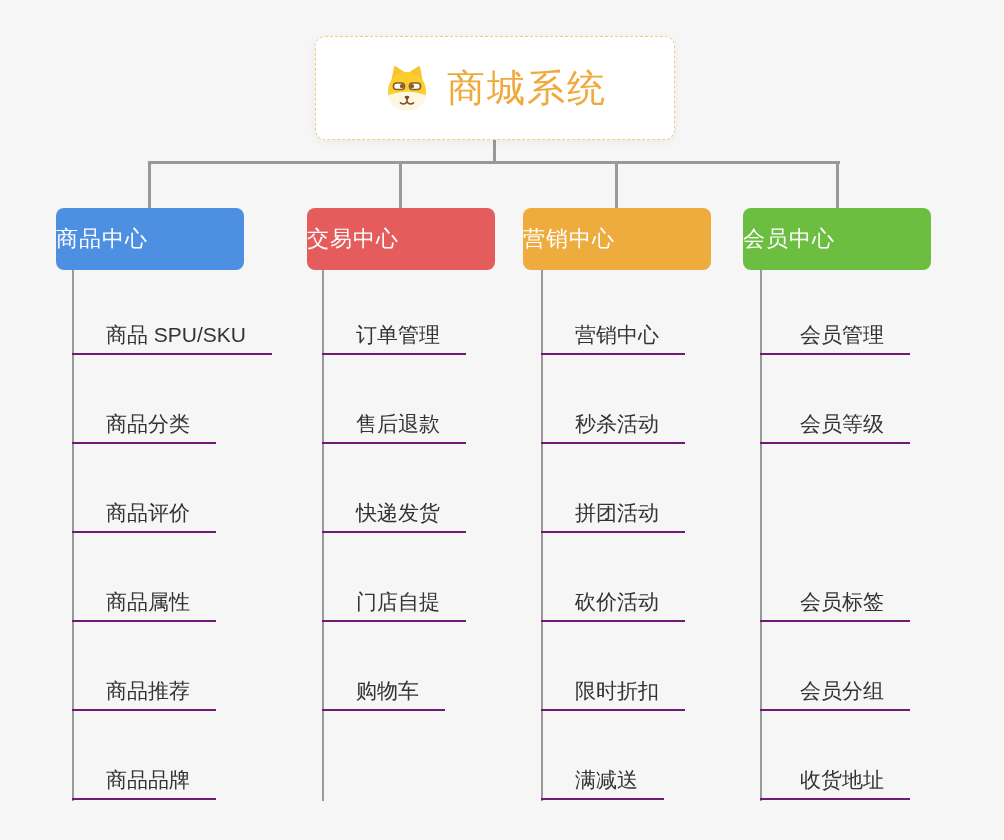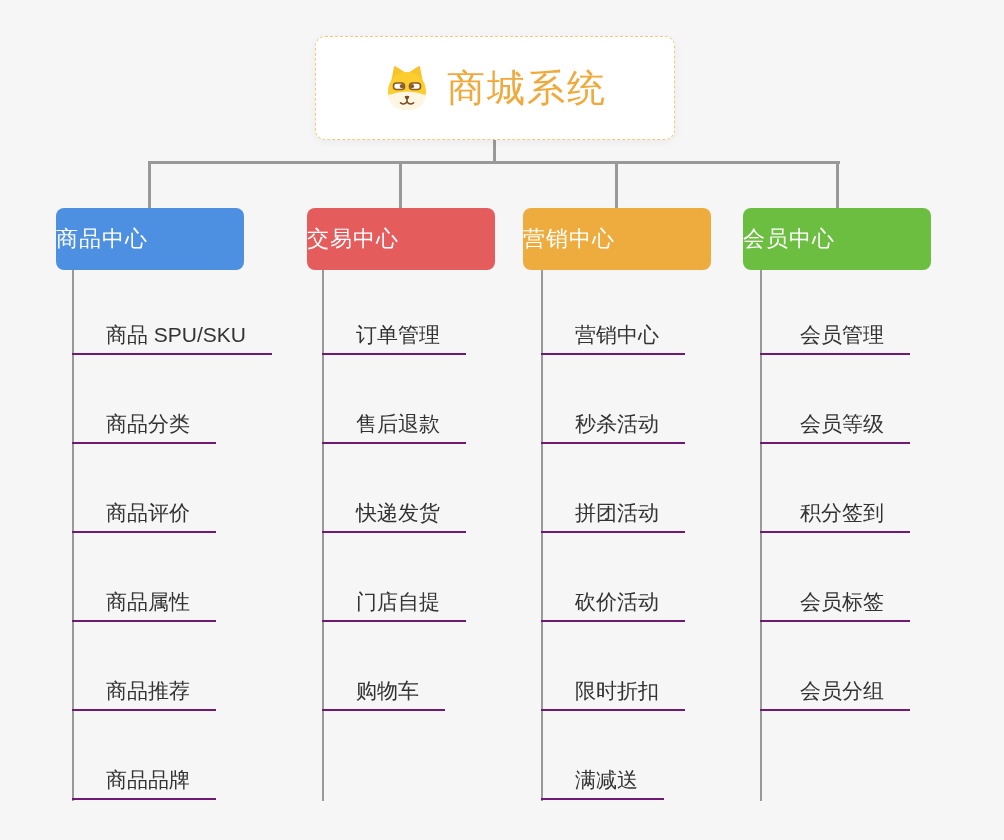--- a/index.html
+++ b/index.html
@@ -205,23 +205,23 @@
   <div class="leaf x3 y6">
       <span>满减送</span>
     </div>
 
   <div class="leaf x4 y1">
       <span>会员管理</span>
     </div>
   <div class="leaf x4 y2">
       <span>会员等级</span>
     </div>
-  <div class="leaf x4 y3">
-      <span>积分签到</span>
-    </div>
   <div class="leaf x4 y4">
       <span>会员标签</span>
     </div>
   <div class="leaf x4 y5">
       <span>会员分组</span>
     </div>
+  <div class="leaf x4 y6">
+      <span>收货地址</span>
+    </div>
 
 </div>
 
 </body></html>

